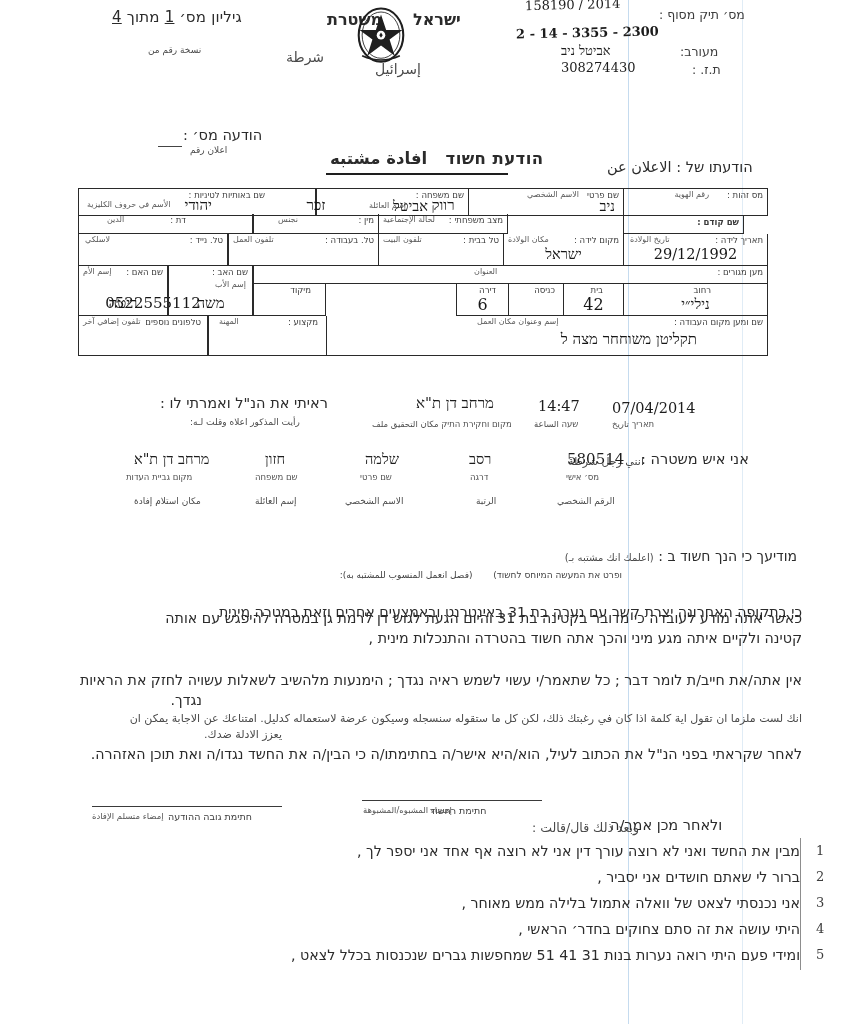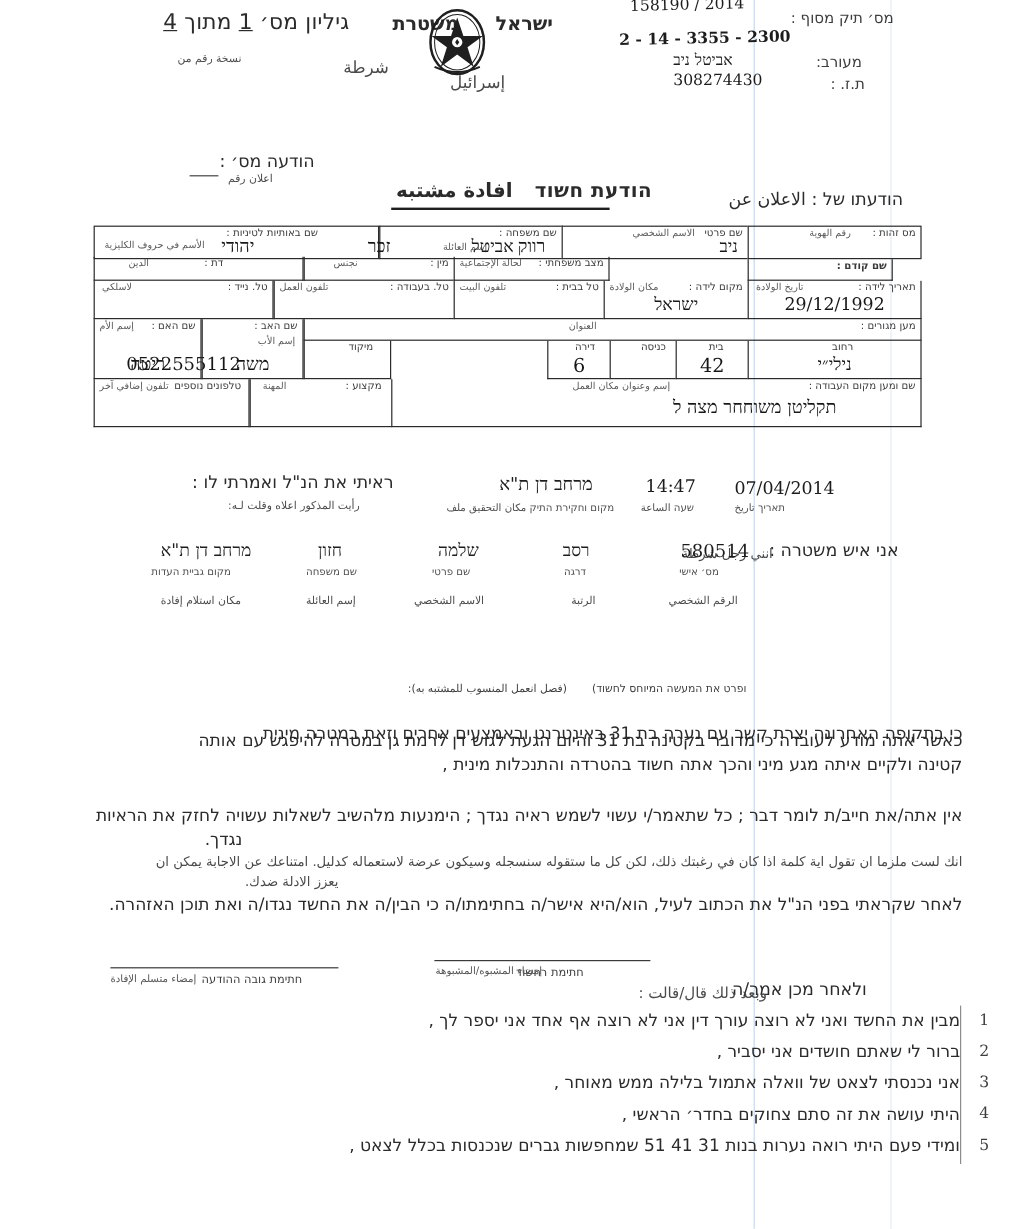--- a/index.html
+++ b/index.html
@@ -20,21 +20,21 @@
 
   
   .t{position:absolute;white-space:nowrap;line-height:1.05;}
   .he{direction:rtl;unicode-bidi:bidi-override;}
   .ar{direction:rtl;font-size:9px;color:#4a4a4a;}
   .sm{font-size:8.5px;color:#4e4e4e;}
   .sm9{font-size:9.5px;color:#3d3d3d;}
   .hand{font-family:"DejaVu Serif","Liberation Serif",serif;color:#1c1c1c;}
 
   
-  #hdr-sheet{top:10px;left:136px;font-size:18px;letter-spacing:.2px;}
+  #hdr-sheet{top:10px;left:112px;font-size:15px;letter-spacing:.2px;}
   #hdr-sheet u{text-decoration:underline;}
   #hdr-sheet-ar{top:46px;left:148px;}
   #hdr-force-he{top:12px;left:413px;font-size:16px;font-weight:600;}
   #hdr-force-he2{top:12px;left:327px;font-size:16px;font-weight:600;}
   #hdr-force-ar{top:50px;left:286px;font-size:14px;}
   #hdr-force-ar2{top:62px;left:375px;font-size:14px;}
 
   .badge{position:absolute;top:6px;left:355px;width:52px;height:60px;}
 
   #hdr-file-lbl{top:8px;left:659px;font-size:12.5px;}
@@ -342,20 +342,24 @@
   <div class="t ar" id="of-fname-ar">الاسم الشخصي</div>
 
   <div class="t he hand" id="of-lname">חזון</div>
   <div class="t he sm" id="of-lname-lbl">שם משפחה</div>
   <div class="t ar" id="of-lname-ar">إسم العائلة</div>
 
   <div class="t he hand" id="of-loc">מרחב דן  ת"א</div>
   <div class="t he sm" id="of-loc-lbl">מקום גביית העדות</div>
   <div class="t ar" id="of-loc-ar">مكان استلام إفادة</div>
 
+  <div class="p he" id="w-lead">
+    <span>מודיעך כי הנך חשוד ב :</span>
+    <span style="font-size:10px;color:#4a4a4a;">(اعلمك انك مشتبه بـ)</span>
+  </div>
   <div class="p he" id="w-sub">
     <span>ופרט את המעשה המיוחס לחשוד)</span>
     <span style="margin-right:18px;">(فصل انعمل المنسوب للمشتبه به):</span>
   </div>
 
   <div class="wline he" id="w1">כי בתקופה האחרונה יצרת קשר עם נערה בת 13 באינטרנט ובאמצעים אחרים וזאת במטרה מינית</div>
   <div class="wline he" id="w2">כאשר אתה מודע לעובדה כי מדובר בקטינה בת 13 והיום הגעת לגוש דן לרמת גן במטרה להיפגש עם אותה</div>
   <div class="wline he" id="w3">קטינה  ולקיים איתה מגע מיני והכך אתה חשוד בהטרדה והתנכלות מינית ,</div>
 
   <div class="wline he" id="w5">אין אתה/את חייב/ת לומר דבר ; כל שתאמר/י עשוי לשמש ראיה נגדך ; הימנעות מלהשיב לשאלות עשויה לחזק את הראיות</div>

